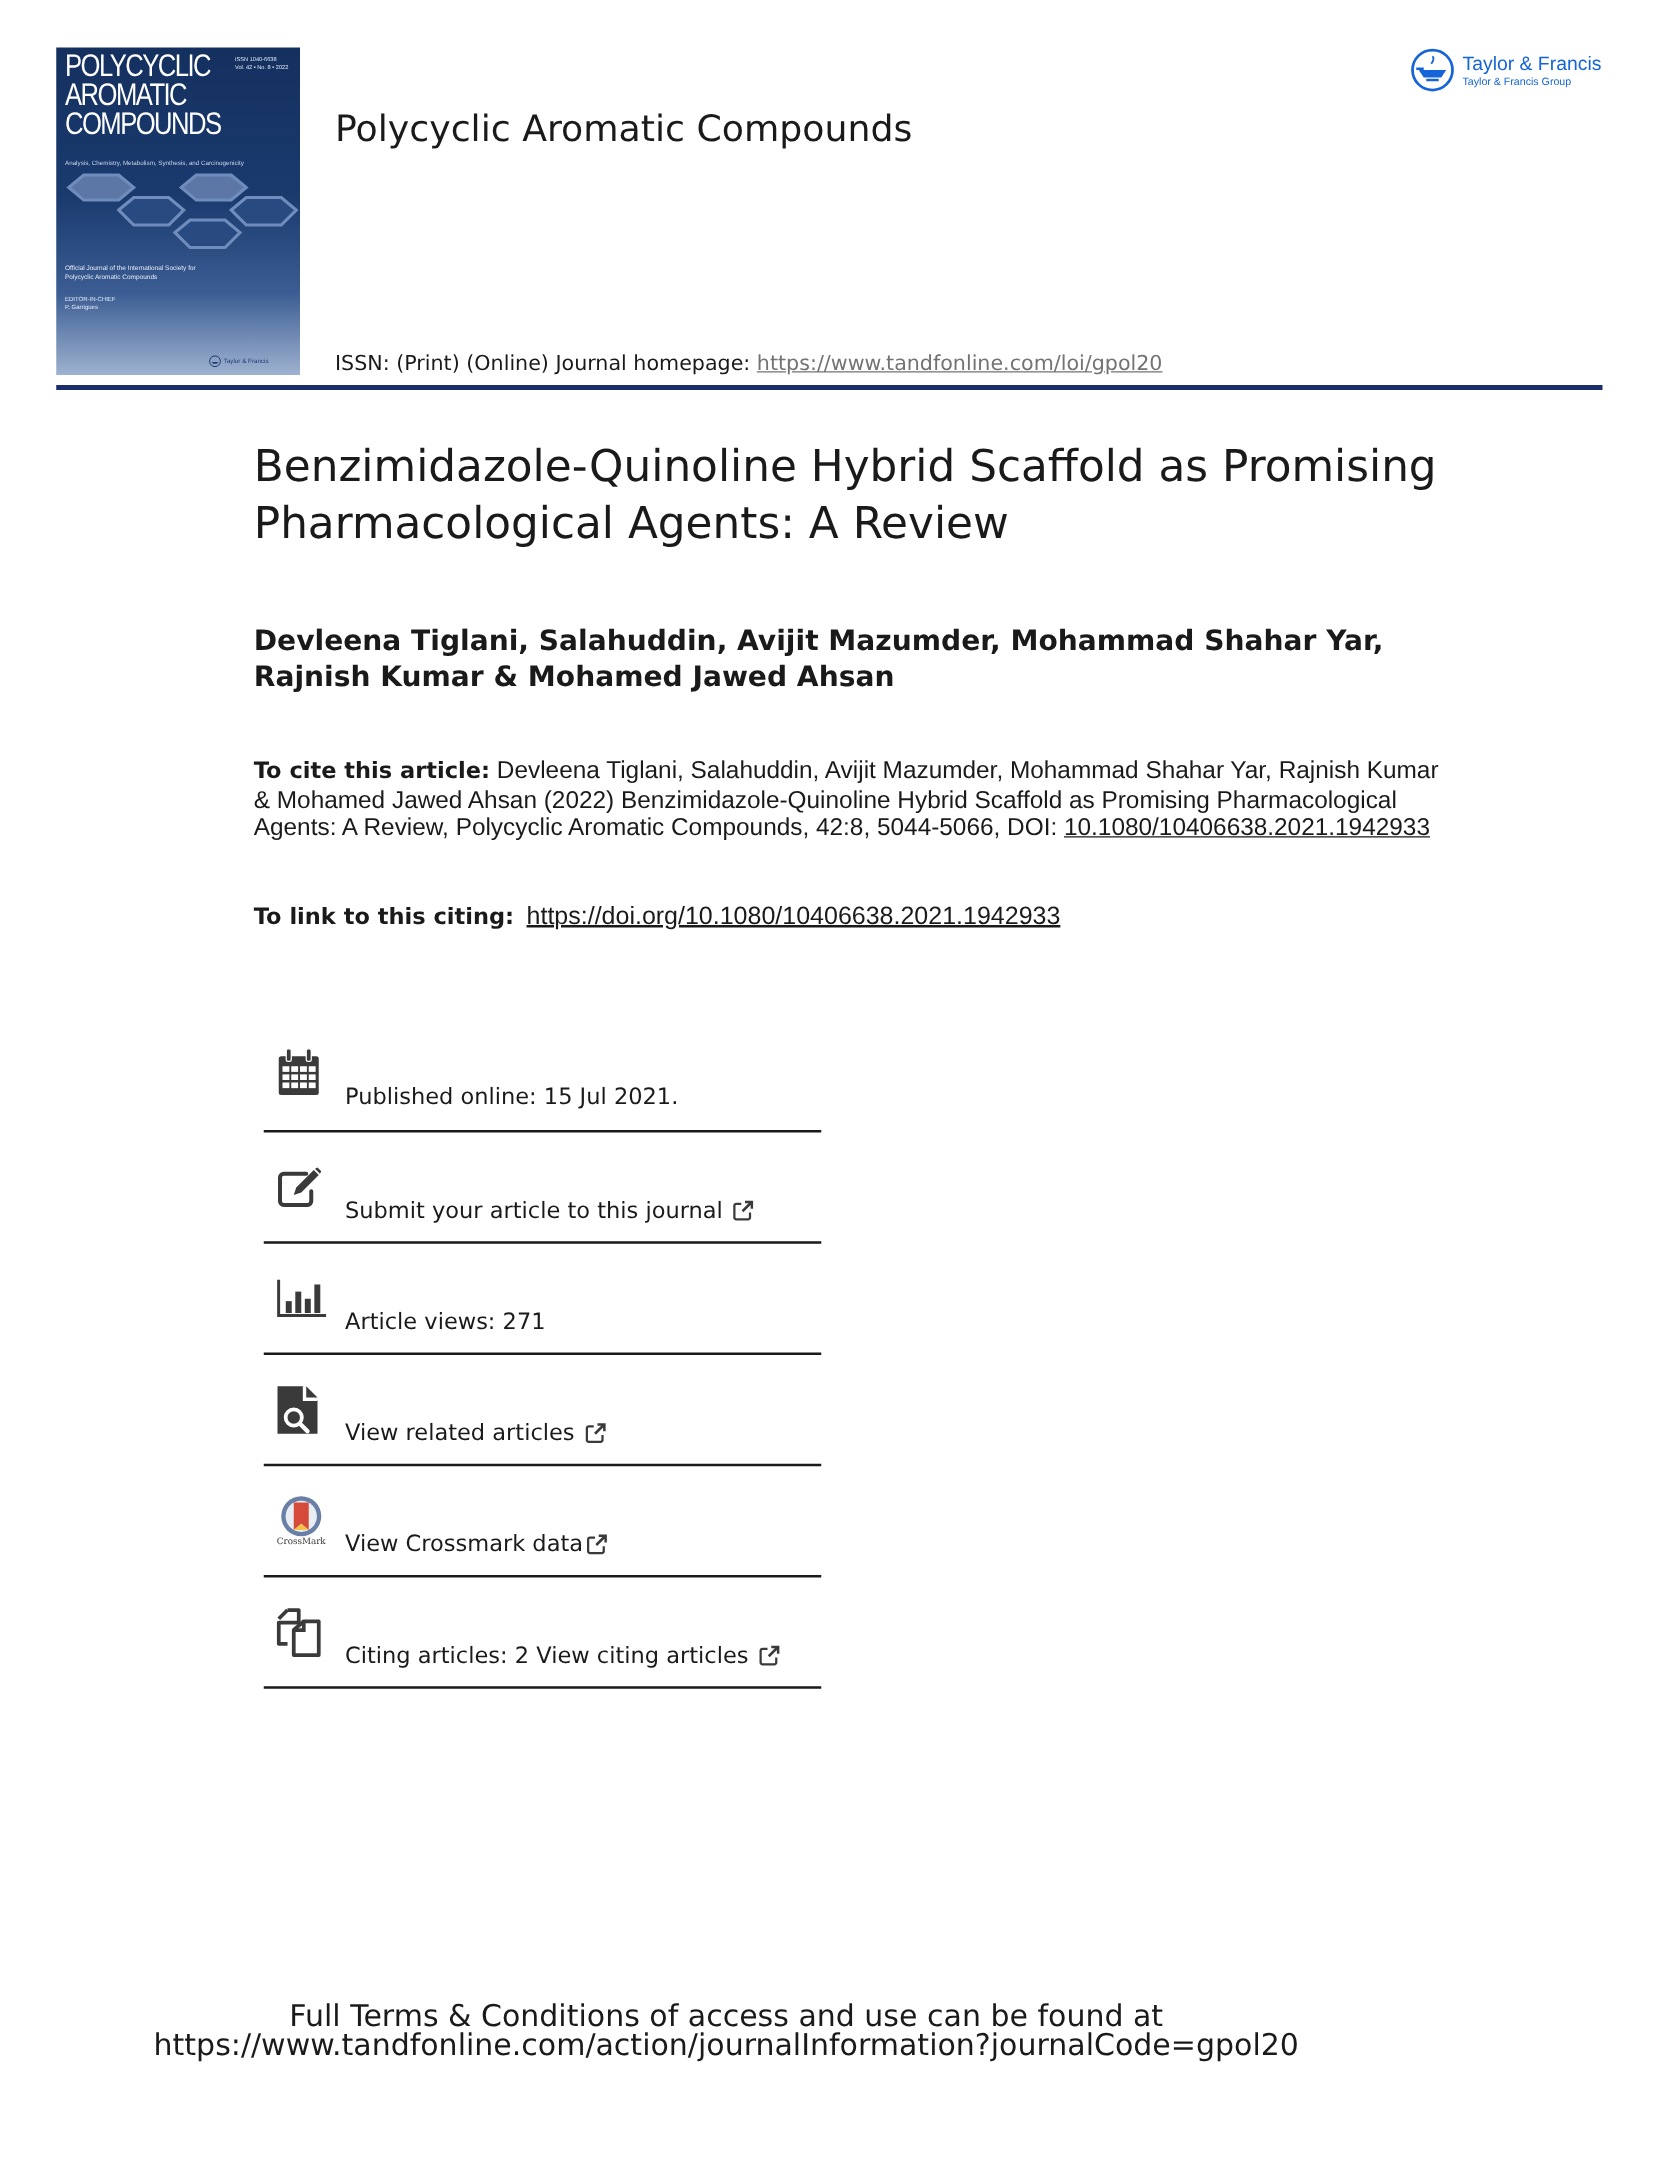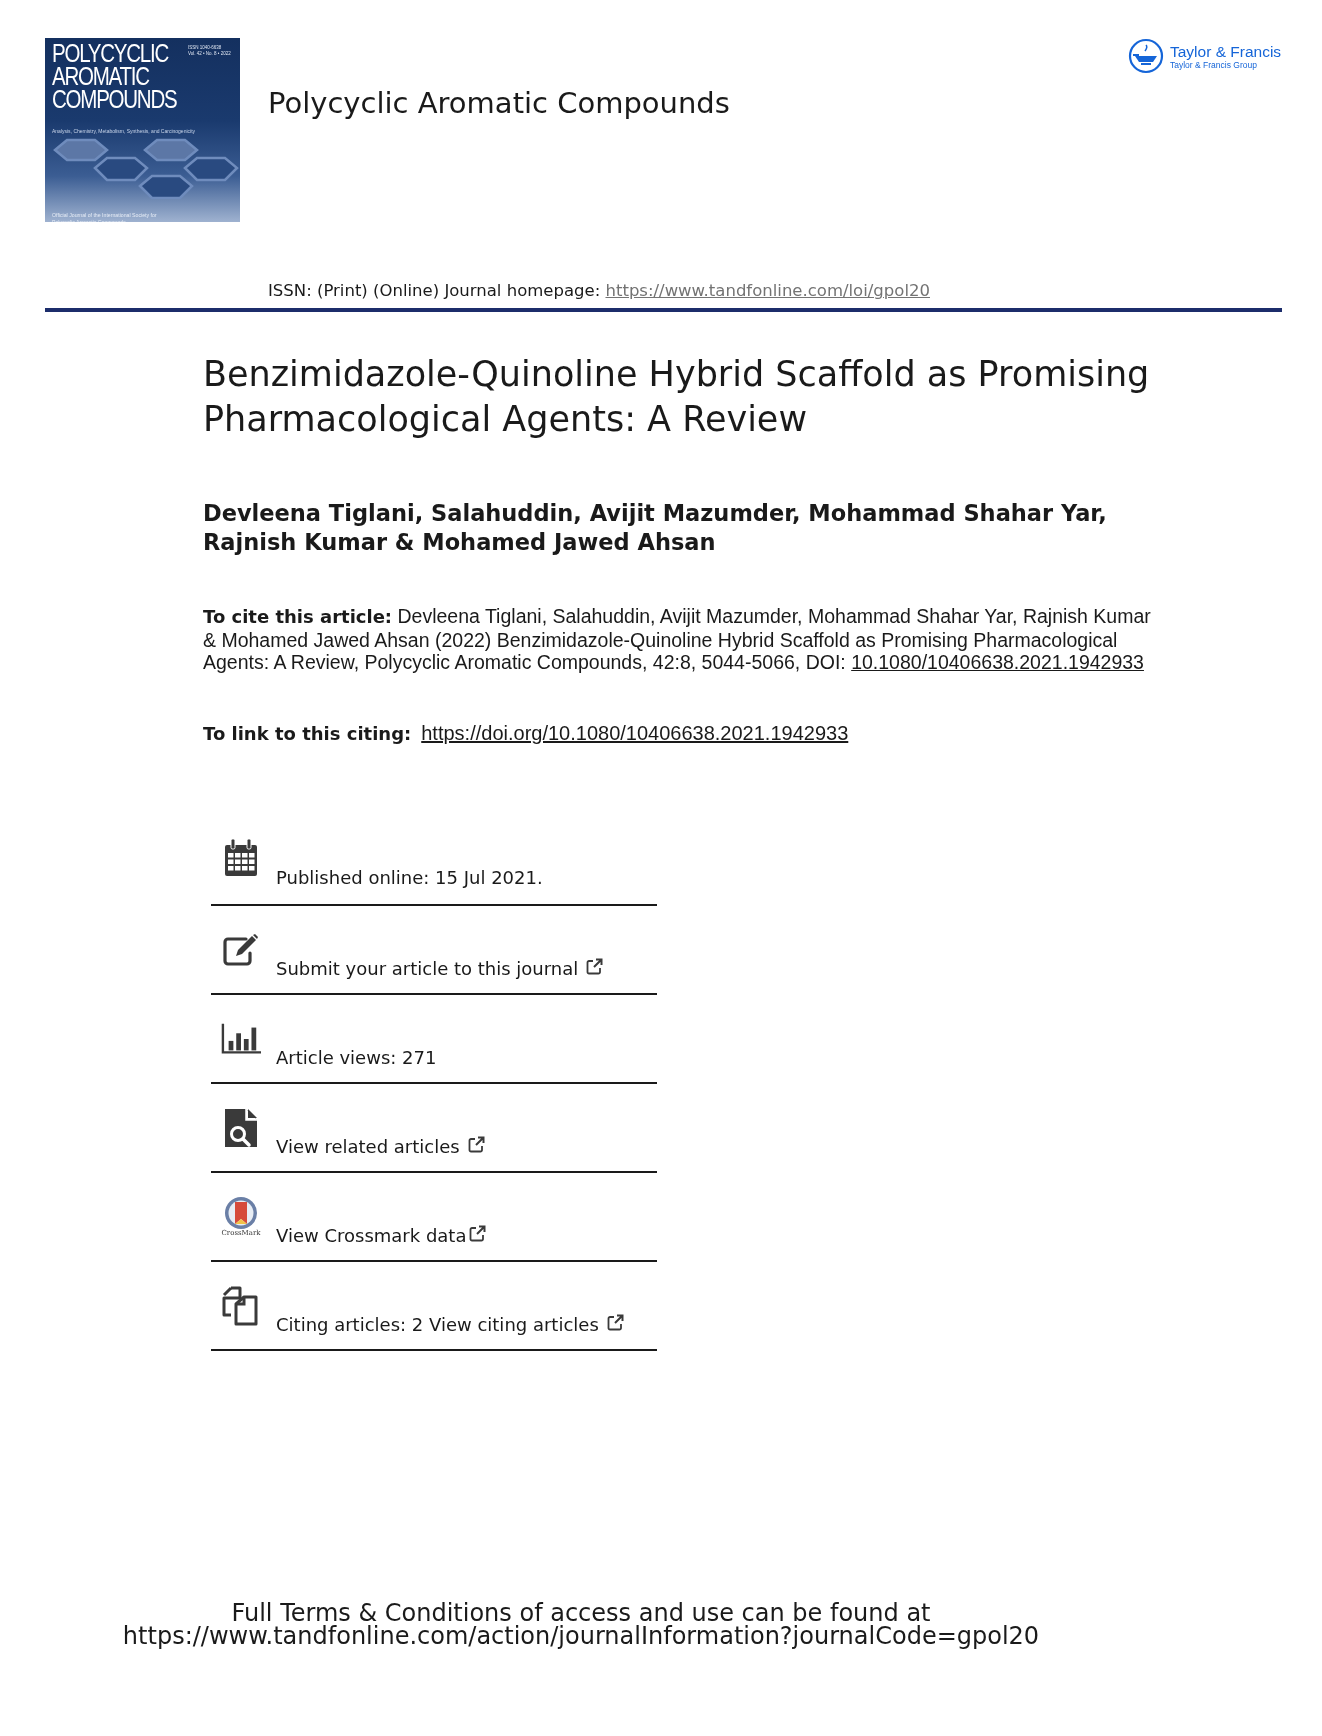--- a/index.html
+++ b/index.html
@@ -1,21 +1,21 @@
 <!DOCTYPE html>
 <html><head>
 <meta charset="utf-8">
 <style>
   html, body { margin: 0; padding: 0; background: #ffffff; }
   body { width: 1322px; height: 1736px; position: relative; overflow: hidden;
          font-family: "DejaVu Sans", sans-serif; color: #1a1a1a; }
   .abs { position: absolute; }
 
   
-  .cover { left: 45px; top: 38px; width: 195px; height: 184px;
+  .cover { left: 45px; top: 38px; width: 195px; height: 262px;
            background: linear-gradient(180deg, #14305f 0%, #1a3a6e 45%, #3b5d93 75%, #9fb2d0 100%);
            overflow: hidden; }
   .cover-title { position: absolute; left: 7px; top: 4px; color: #ffffff;
            font-family: "Liberation Sans", sans-serif; font-size: 25px; line-height: 23px;
            letter-spacing: -1.5px; transform: scaleX(0.82); transform-origin: left top; }
   .cover-issn { position: absolute; left: 143px; top: 7px; color: #dfe6f2; font-size: 4.5px; line-height: 6px;
            font-family: "Liberation Sans", sans-serif; }
   .cover-sub { position: absolute; left: 7px; top: 90px; color: #c9d5ea; font-size: 5px;
            font-family: "Liberation Sans", sans-serif; white-space: nowrap; }
   .cover-hex { position: absolute; left: 0; top: 100px; }
@@ -44,22 +44,22 @@
   .cite .lbl { font-family: "DejaVu Sans", sans-serif; font-weight: bold; font-size: 18px; }
   .cite a, .link a { color: #1a1a1a; text-decoration: underline; }
   .link { left: 203px; top: 722px; font-size: 18px; color: #1a1a1a; }
   .link .lbl { font-weight: bold; }
   .link a { font-family: "Liberation Sans", sans-serif; font-size: 20px; margin-left: 10px; }
 
   .items { left: 211px; top: 812px; width: 446px; }
   .item { position: relative; height: 89px; border-bottom: 2px solid #1a1a1a; box-sizing: border-box;
           display: flex; align-items: center; }
   .item:first-child { height: 94px; }
-  .item .ico { position: absolute; left: 10px; width: 40px; height: 42px; display: flex; align-items: center; justify-content: center; }
-  .item .txt { position: absolute; left: 65px; font-size: 18px; color: #1a1a1a; white-space: nowrap; display: flex; align-items: flex-start; gap: 8px; margin-top: 38px; }
+  .item .ico { position: absolute; left: 10px; width: 40px; height: 42px; display: flex; align-items: center; }
+  .item .txt { position: absolute; left: 65px; font-size: 18px; color: #1a1a1a; white-space: nowrap; display: flex; align-items: center; gap: 8px; margin-top: 38px; }
 
   .footer { left: 0; top: 1602px; width: 1162px; text-align: center; font-size: 24px; line-height: 23px; color: #1a1a1a; }
 </style>
 </head>
 <body>
 
 <div class="abs cover">
   <div class="cover-title">
     <div>POLYCYCLIC</div>
     <div>AROMATIC</div>

